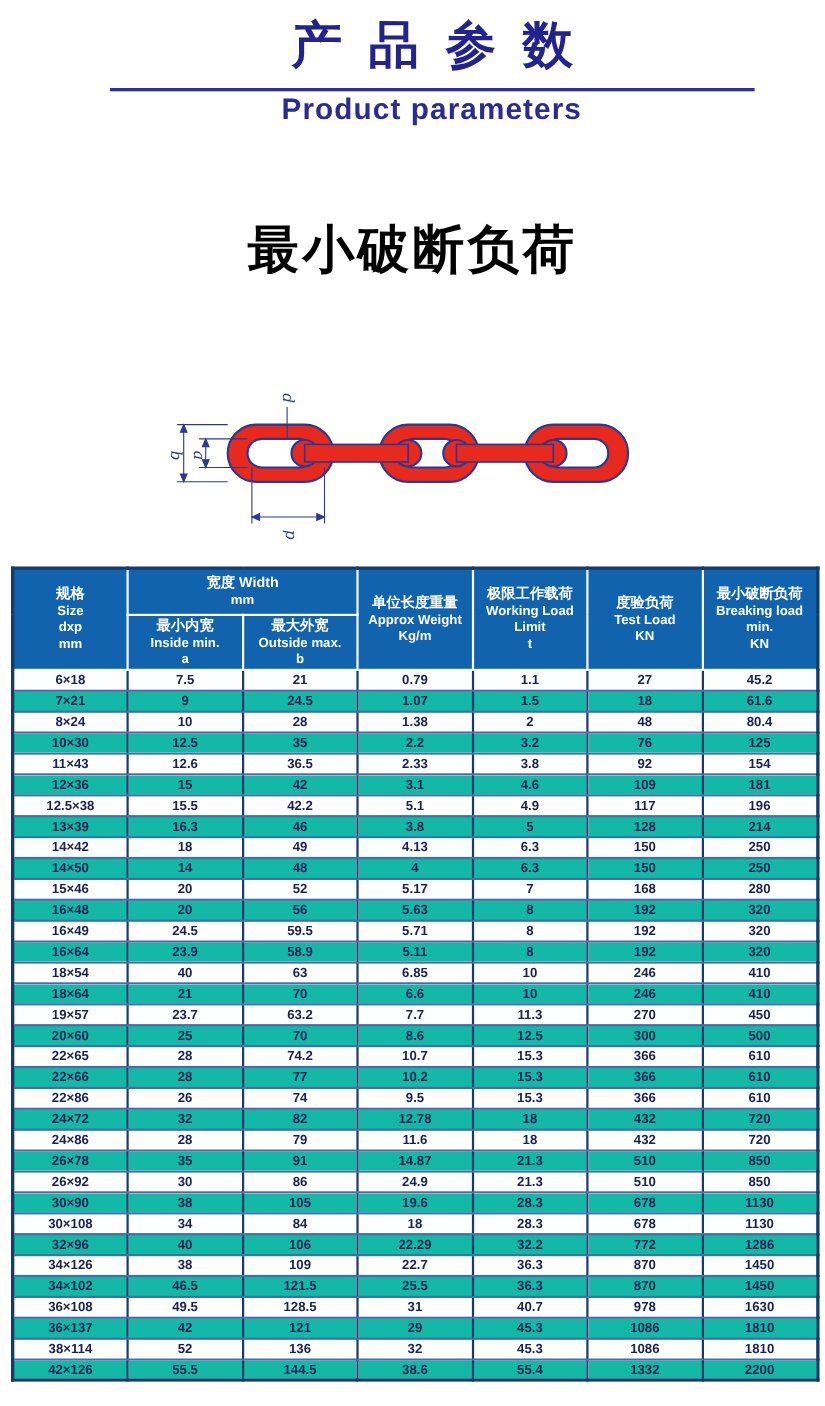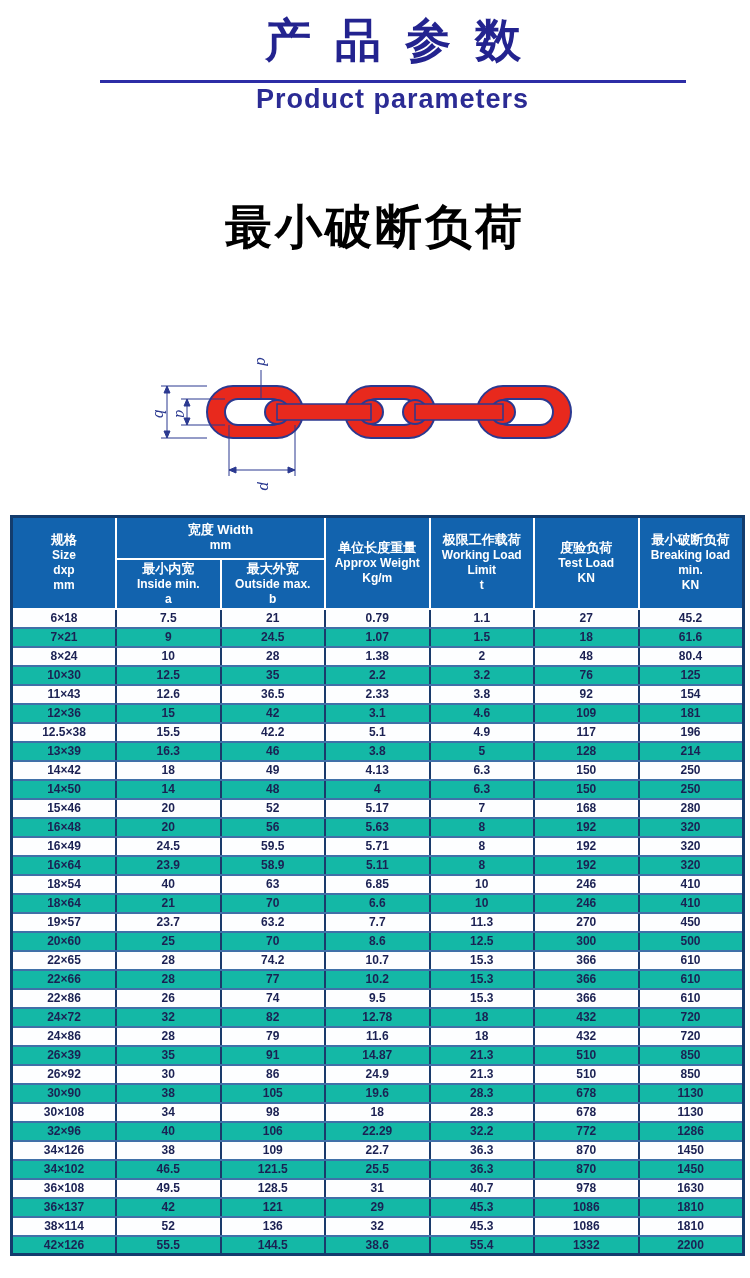--- a/index.html
+++ b/index.html
@@ -382,21 +382,21 @@
       <tr>
         <td>24×86</td>
         <td>28</td>
         <td>79</td>
         <td>11.6</td>
         <td>18</td>
         <td>432</td>
         <td>720</td>
       </tr>
       <tr class="alt">
-        <td>26×39</td>
+        <td>26×78</td>
         <td>35</td>
         <td>91</td>
         <td>14.87</td>
         <td>21.3</td>
         <td>510</td>
         <td>850</td>
       </tr>
       <tr>
         <td>26×92</td>
         <td>30</td>
@@ -411,21 +411,21 @@
         <td>38</td>
         <td>105</td>
         <td>19.6</td>
         <td>28.3</td>
         <td>678</td>
         <td>1130</td>
       </tr>
       <tr>
         <td>30×108</td>
         <td>34</td>
-        <td>98</td>
+        <td>84</td>
         <td>18</td>
         <td>28.3</td>
         <td>678</td>
         <td>1130</td>
       </tr>
       <tr class="alt">
         <td>32×96</td>
         <td>40</td>
         <td>106</td>
         <td>22.29</td>

